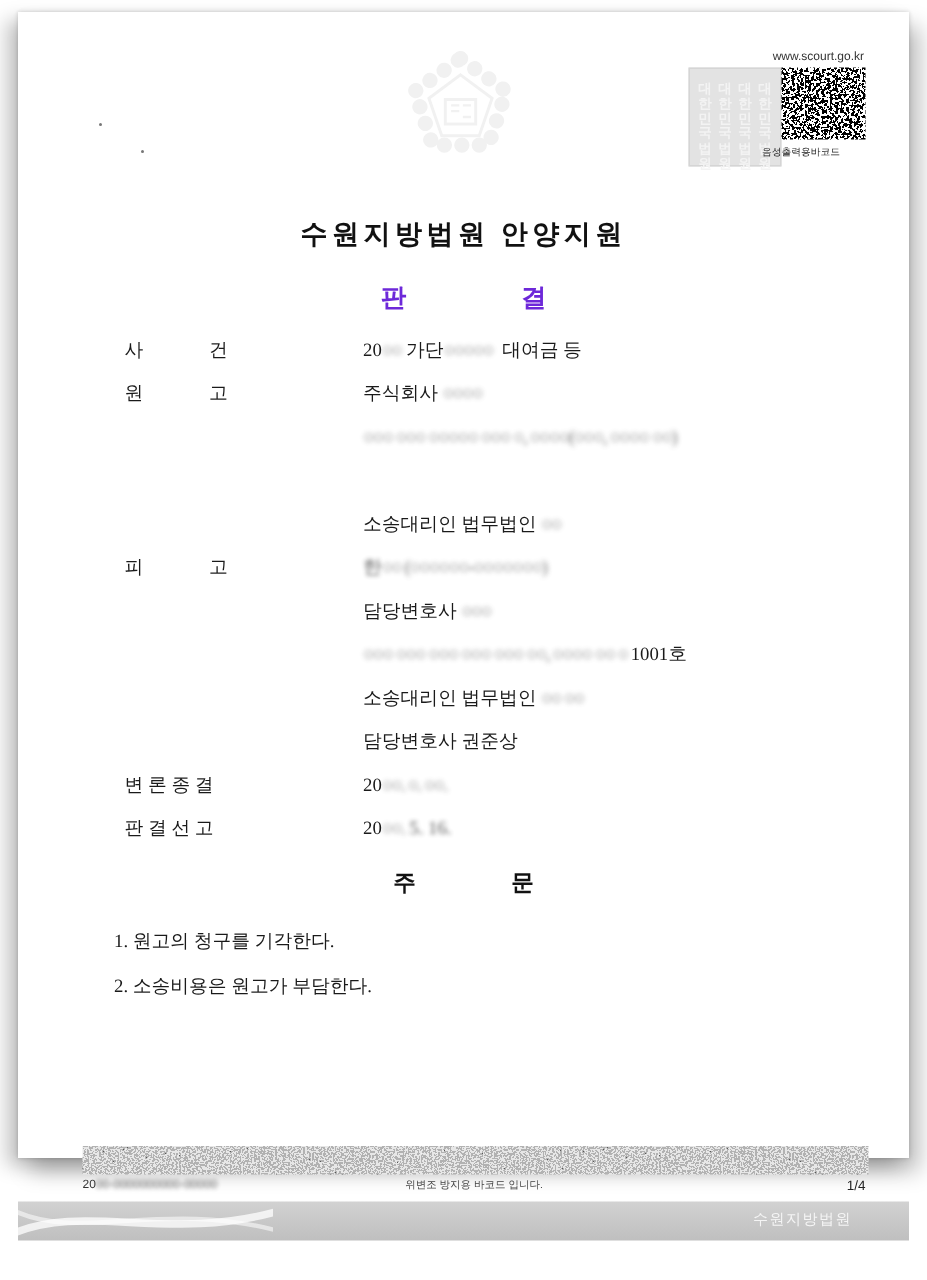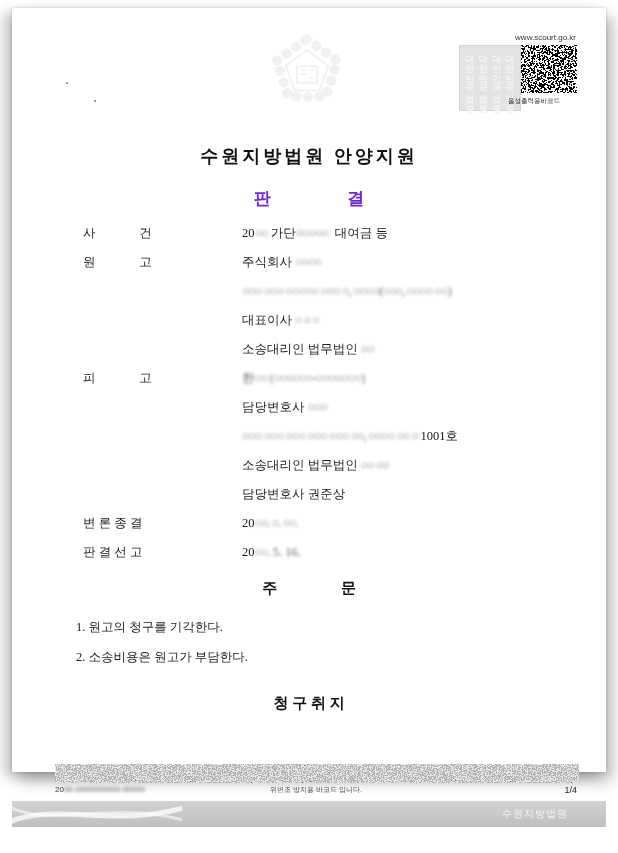--- a/index.html
+++ b/index.html
@@ -102,21 +102,20 @@
     <div class="line">
       <span class="lbl">원              고</span>
       <span class="val"><span>주식회사 </span><span class="redact">○○○○</span></span>
     </div>
     <div class="line">
       <span class="lbl"></span>
       <span class="val redact">○○○ ○○○ ○○○○○ ○○○ ○, ○○○○(○○○, ○○○○ ○○)</span>
     </div>
     <div class="line">
       <span class="lbl"></span>
-      <span class="val"><span>대표이사 </span><span class="redact">○ ○ ○</span></span>
     </div>
     <div class="line">
       <span class="lbl"></span>
       <span class="val"><span>소송대리인 법무법인 </span><span class="redact">○○</span></span>
     </div>
     <div class="line">
       <span class="lbl">피              고</span>
       <span class="val"><span class="redact2">한</span><span class="redact">○○ (○○○○○○-○○○○○○○)</span></span>
     </div>
     <div class="line">
@@ -144,21 +143,20 @@
       <span class="val"><span>20</span><span class="redact">○○.</span><span class="redact2"> 5. 16.</span></span>
     </div>
   </div>
 
   <div class="order-head">주                 문</div>
   <div class="order-items">
     <div>1. 원고의 청구를 기각한다.</div>
     <div>2. 소송비용은 원고가 부담한다.</div>
   </div>
 
-  <div class="claim-head">청 구 취 지</div>
 
   <svg class="barcode" width="524" height="19" aria-hidden="true">
     <filter id="nz2">
         <feTurbulence type="fractalNoise" baseFrequency="0.8" numOctaves="2" seed="3"></feTurbulence>
       <feColorMatrix type="saturate" values="0"></feColorMatrix>
       <feComponentTransfer>
         <feFuncR type="discrete" tableValues="0.1 0.45 0.8 0.9"></feFuncR>
         <feFuncG type="discrete" tableValues="0.1 0.45 0.8 0.9"></feFuncG>
         <feFuncB type="discrete" tableValues="0.1 0.45 0.8 0.9"></feFuncB>
         <feFuncA type="discrete" tableValues="1"></feFuncA>

